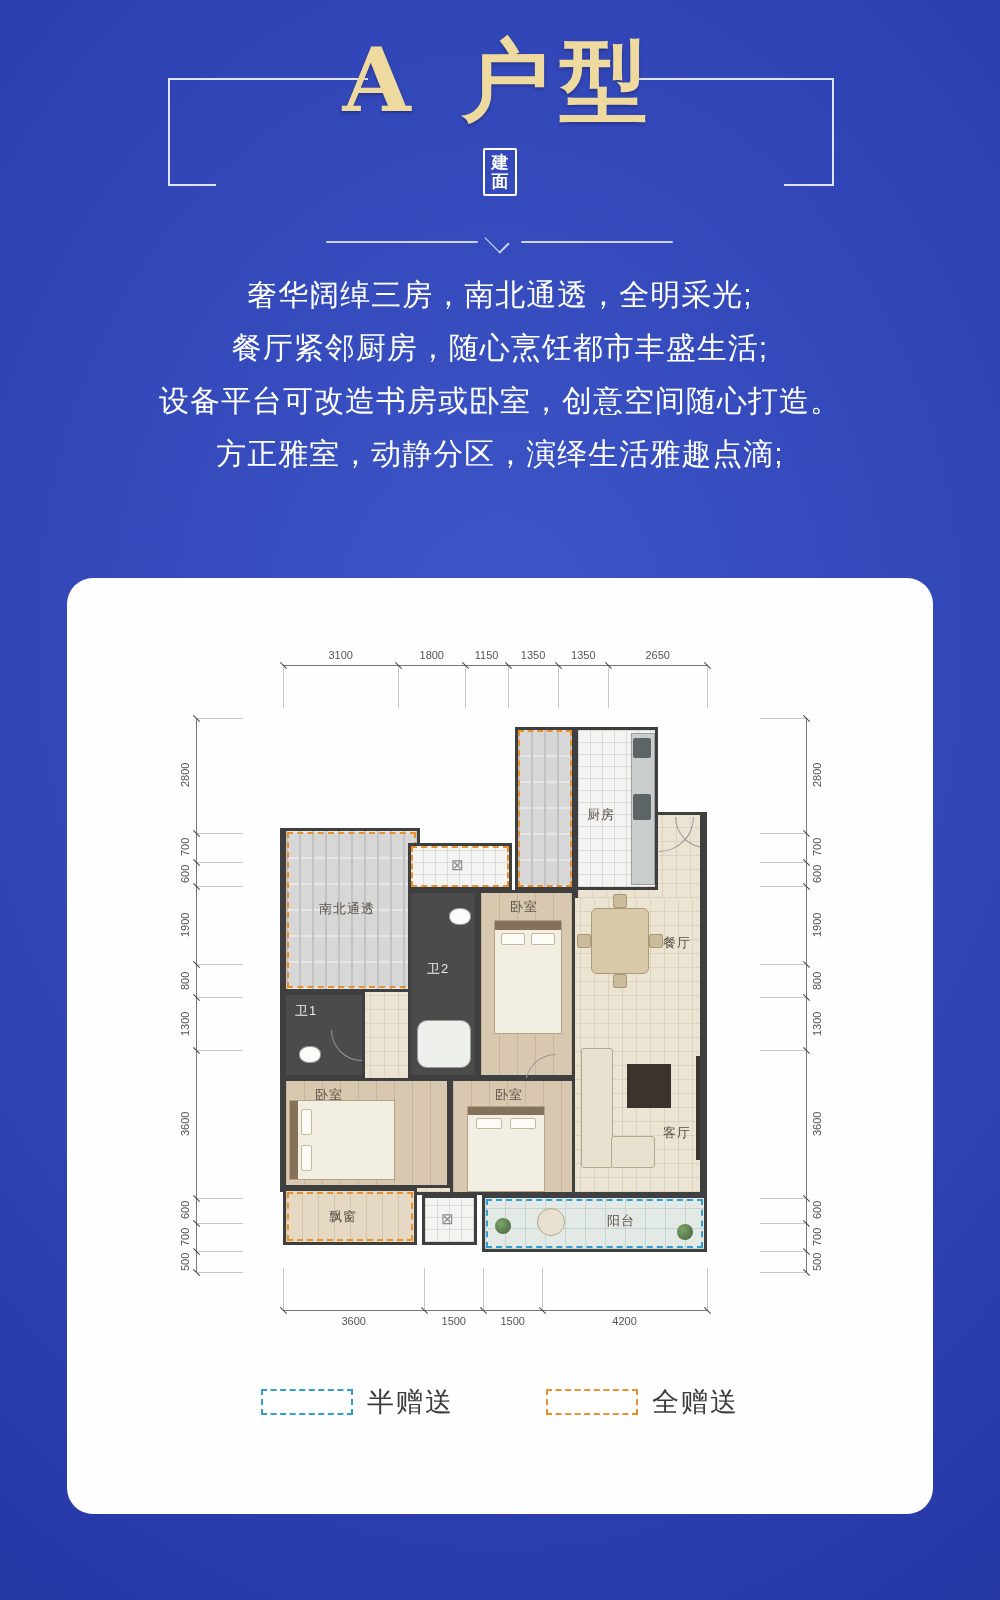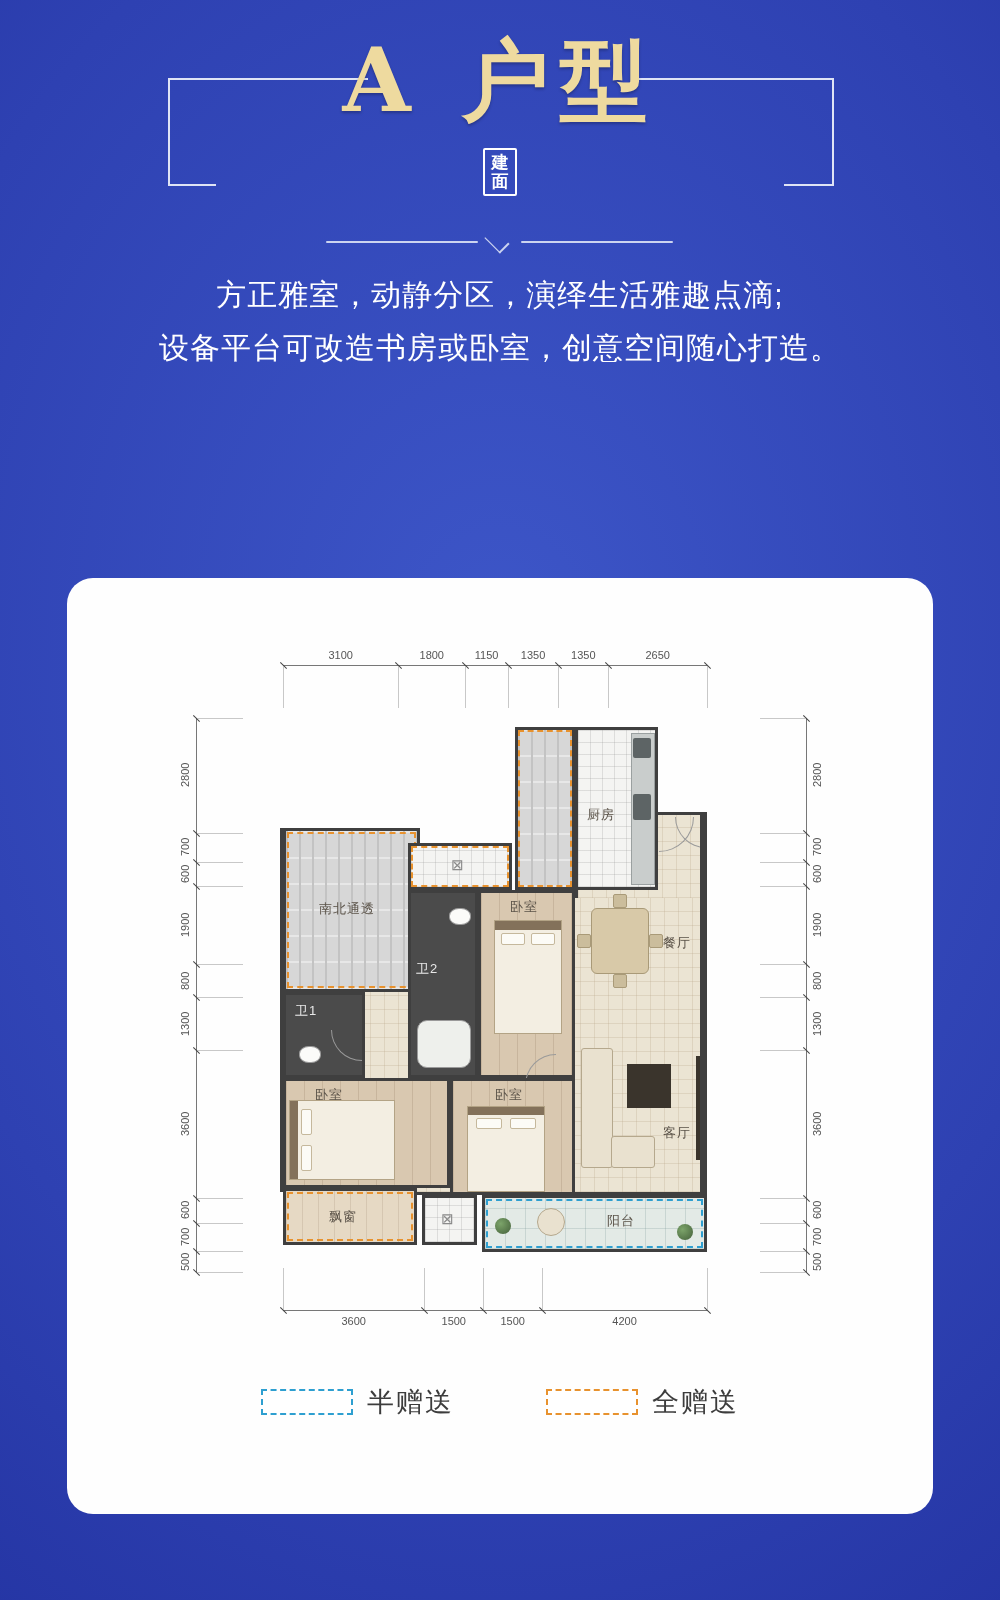--- a/index.html
+++ b/index.html
@@ -99,22 +99,24 @@
 
   <div id="area-row">
     <span id="area-box">建面</span>
   </div>
 
   <div class="divider-line" style="left:326px;"></div>
   <div class="divider-line" style="left:521px;"></div>
   <div id="divider-chevron"></div>
 
   <div id="intro">
+    <div>奢华阔绰三房，南北通透，全明采光;</div>
+    <div>餐厅紧邻厨房，随心烹饪都市丰盛生活;</div>
+    <div>设备平台可改造书房或卧室，创意空间随心打造。</div>
     <div>方正雅室，动静分区，演绎生活雅趣点滴;</div>
-    <div>设备平台可改造书房或卧室，创意空间随心打造。</div>
   </div>
 
   <div id="card">
 
     <div class="dimhost" id="dim-top" style="left:216px;top:87px;">
         <div class="dimline" style="width: 424px; height: 1px;"></div>
         <div class="tick" style="left: -4px; top: 0px;"></div>
         <div class="witness" style="left: 0px; width: 1px; height: 42px; top: 1px;"></div>
         <div class="tick" style="left: 111.298px; top: 0px;"></div>
         <div class="witness" style="left: 115.298px; width: 1px; height: 42px; top: 1px;"></div>
@@ -242,21 +244,21 @@
       <div class="room dash-orange" style="left:220px;top:254px;width:129px;height:156px;"></div>
       <span class="room-label" style="left:252px;top:322px;">南北通透</span>
 
       <div class="room tile-white wall3" style="left:341px;top:265px;width:104px;height:47px;"></div>
       <div class="room dash-orange" style="left:344px;top:268px;width:98px;height:41px;"></div>
       <span class="cab-icon" style="left:384px;top:278px;">⊠</span>
 
       <div class="room dark wall3" style="left:341px;top:312px;width:70px;height:188px;"></div>
       <div class="fixture" style="left:382px;top:330px;width:20px;height:15px;"></div>
       <div class="tub" style="left:350px;top:442px;width:52px;height:46px;"></div>
-      <span class="room-label on-dark" style="left:349px;top:382px;">卫2</span>
+      <span class="room-label on-dark" style="left:360px;top:382px;">卫2</span>
 
       <div class="room wood wall3" style="left:411px;top:312px;width:97px;height:188px;"></div>
       <span class="room-label" style="left:443px;top:320px;">卧室</span>
       <div class="bed" style="left:427px;top:342px;width:66px;height:112px;">
         <div class="headboard" style="left:0;top:0;width:100%;height:9px;"></div>
         <div class="pillow" style="left:6px;top:12px;width:22px;height:10px;"></div>
         <div class="pillow" style="left:36px;top:12px;width:22px;height:10px;"></div>
       </div>
       <div class="arc" style="left:458px;top:476px;width:30px;height:30px;transform:rotate(180deg);"></div>
 

